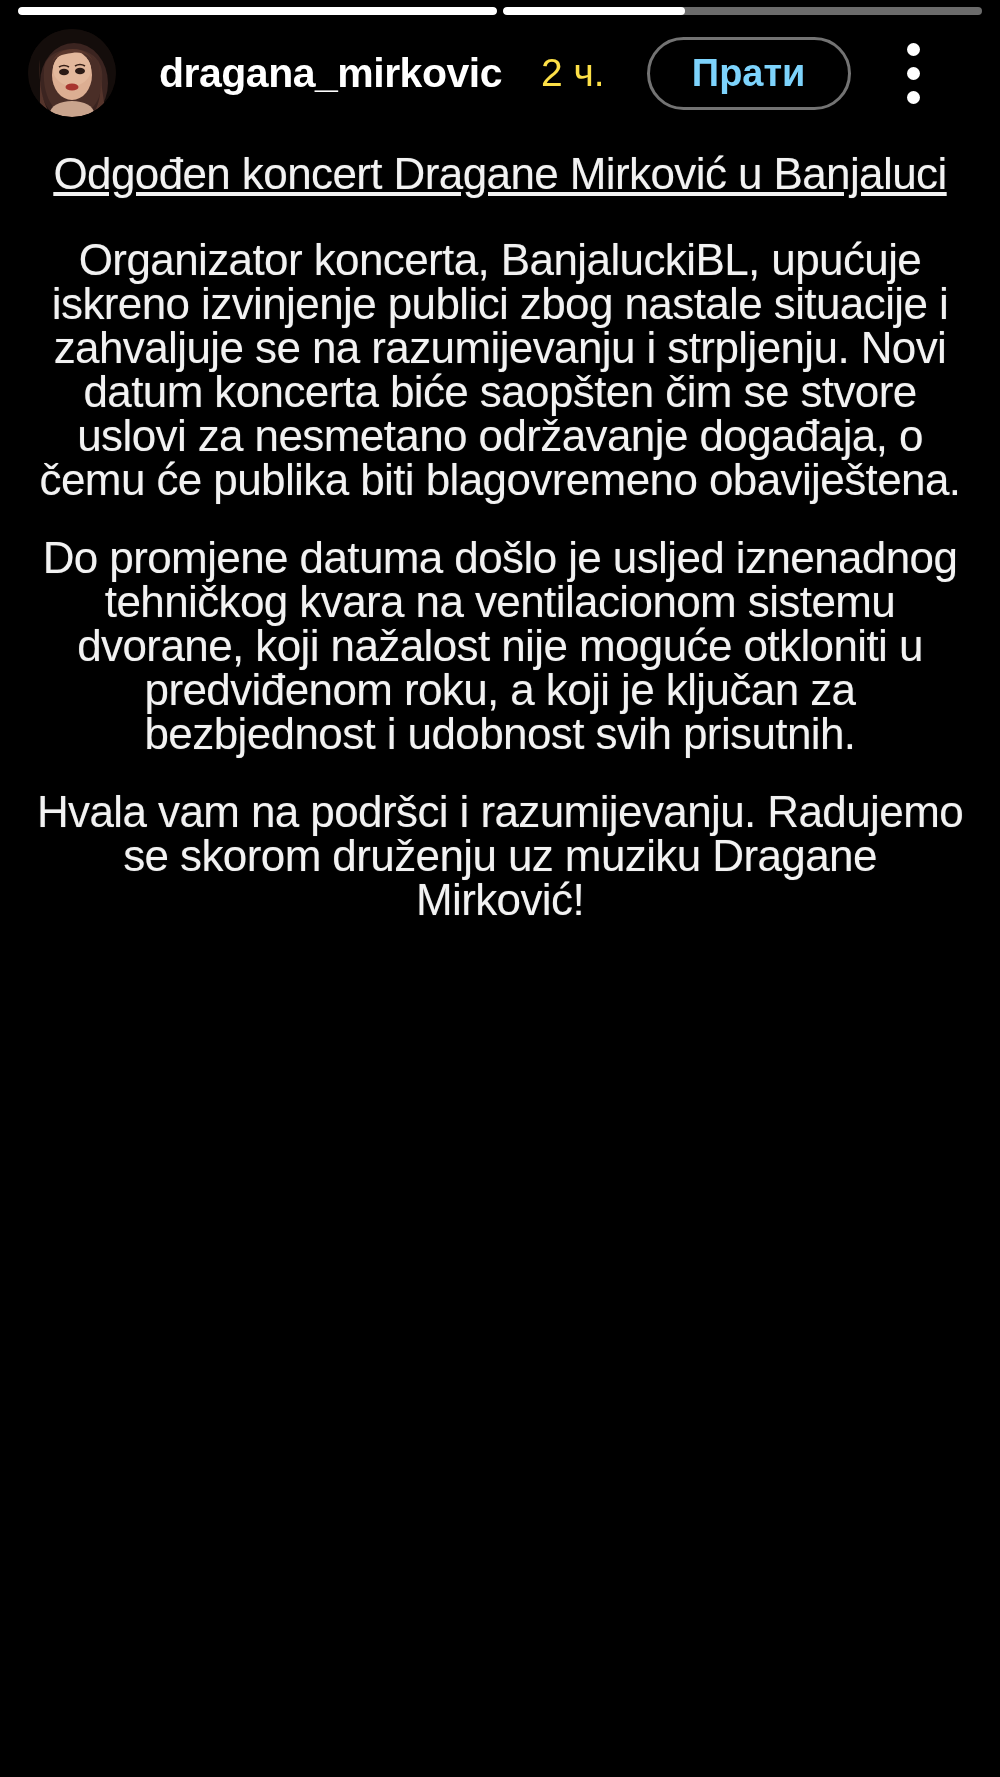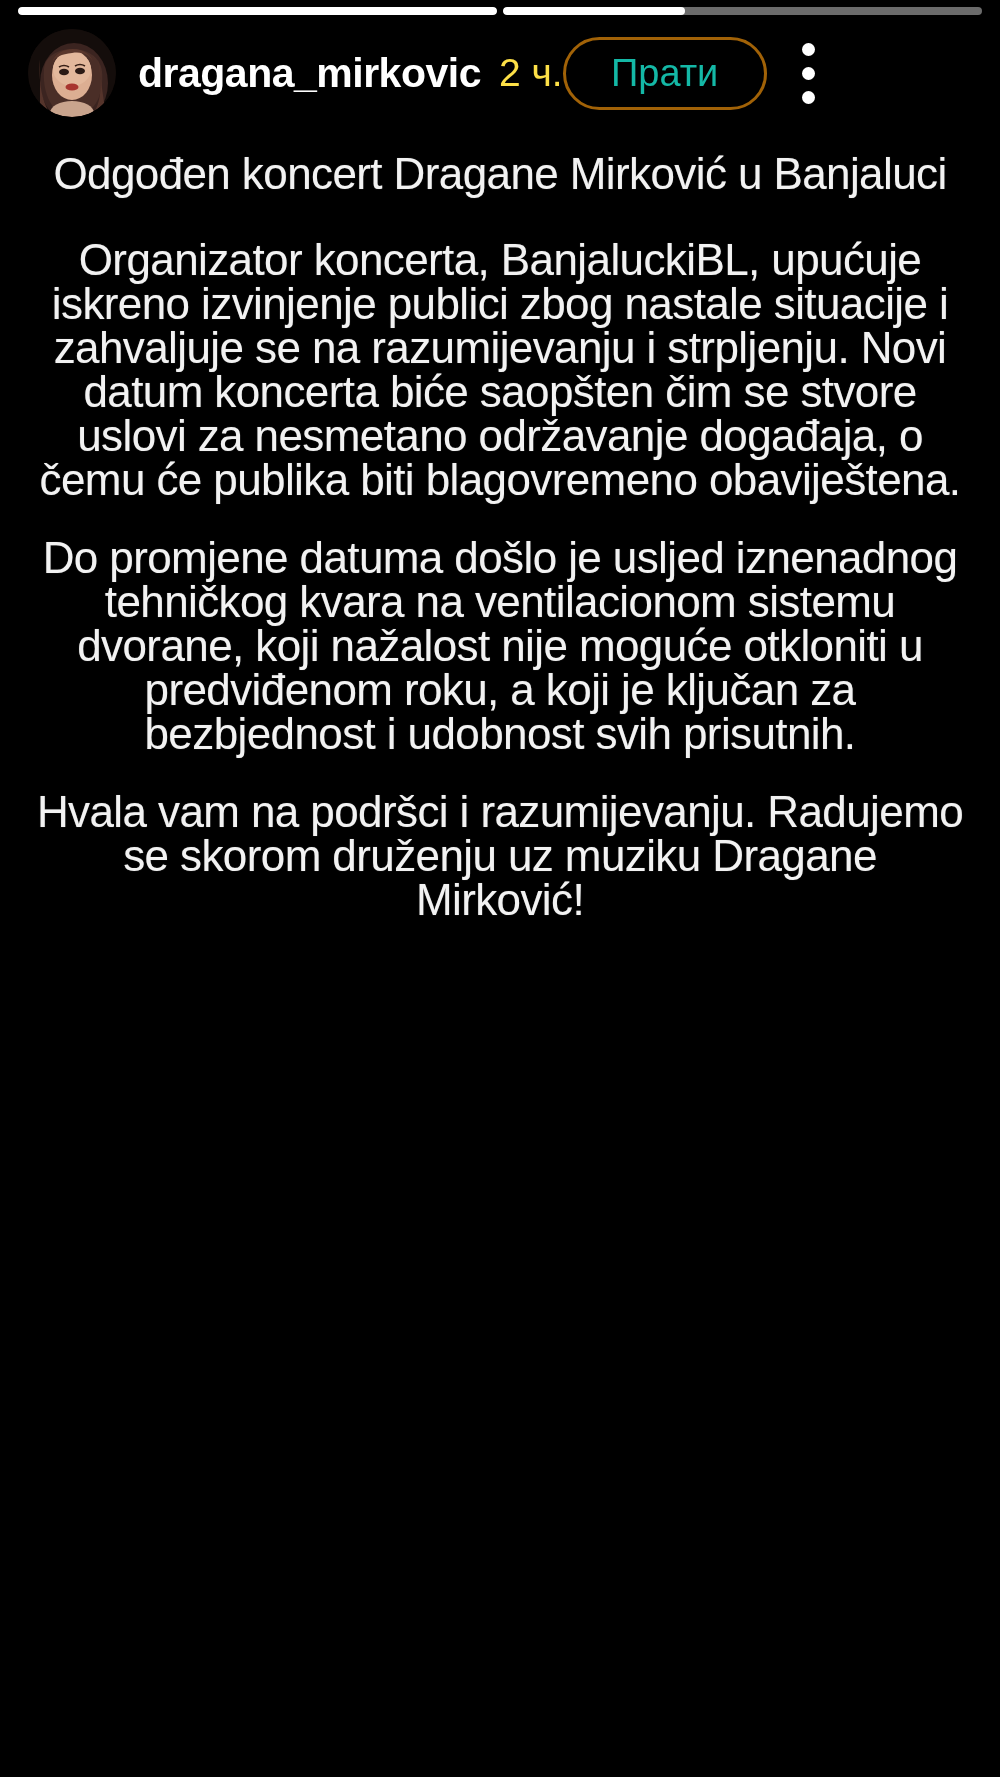--- a/index.html
+++ b/index.html
@@ -38,20 +38,21 @@
   }
 
   
   #story-header {
     position:absolute;
     top:28px; left:0;
     width:812px; height:90px;
     display:flex;
     align-items:center;
     padding:0 22px 0 28px;
+    gap:21px;
   }
   #avatar {
     width:88px; height:88px;
     border-radius:50%;
     flex:0 0 88px;
     overflow:hidden;
     background:#120c0a;
     position:relative;
   }
   #avatar svg { display:block; width:88px; height:88px; }
@@ -70,26 +71,26 @@
     font-weight:normal;
     color:#fde047;
     white-space:nowrap;
   }
 
   #header-spacer { flex:1 1 auto; }
 
   #follow-button {
     width:204px; height:73px;
     border-radius:38px;
-    border:3px solid #a16207;
+    border:3px solid #737373;
     background:transparent;
-    color:#14b8a6;
+    color:#7dd3fc;
     font-family:"Liberation Sans", sans-serif;
     font-size:38px;
-    font-weight:normal;
+    font-weight:bold;
     display:flex;
     align-items:center;
     justify-content:center;
     cursor:pointer;
     flex:0 0 204px;
   }
 
   #more-options {
     width:60px; height:88px;
     margin-left:12px;
@@ -118,21 +119,21 @@
     font-size:44px;
     line-height:1.0;
     font-weight:300;
     letter-spacing:-0.6px;
     color:#f2f2f2;
     margin-bottom:34px;
     padding:0 8px;
     text-shadow:0 0 1px rgba(255,255,255,0.35);
   }
   .para:last-child { margin-bottom:0; }
-  #para-title { margin-bottom:42px; }
+  #para-title { margin-bottom:42px;text-decoration:underline; }
   #para-thanks { margin-bottom:0;text-align:center; }
 </style>
 </head>
 <body style="background: rgb(0, 0, 0);">
 
 <div id="progress-bars">
   <div class="progress-track">
     <div class="progress-fill" style="width: 100%;"></div>
   </div>
   <div class="progress-track">

